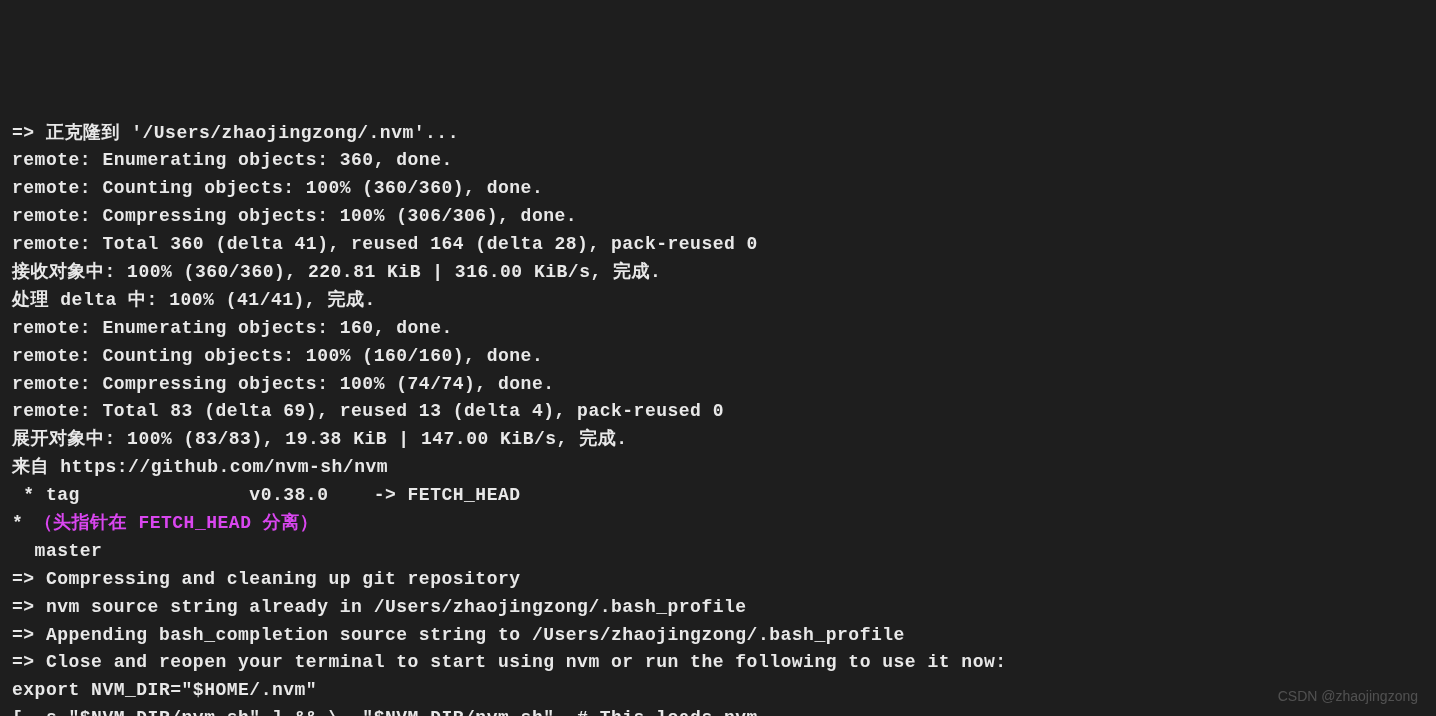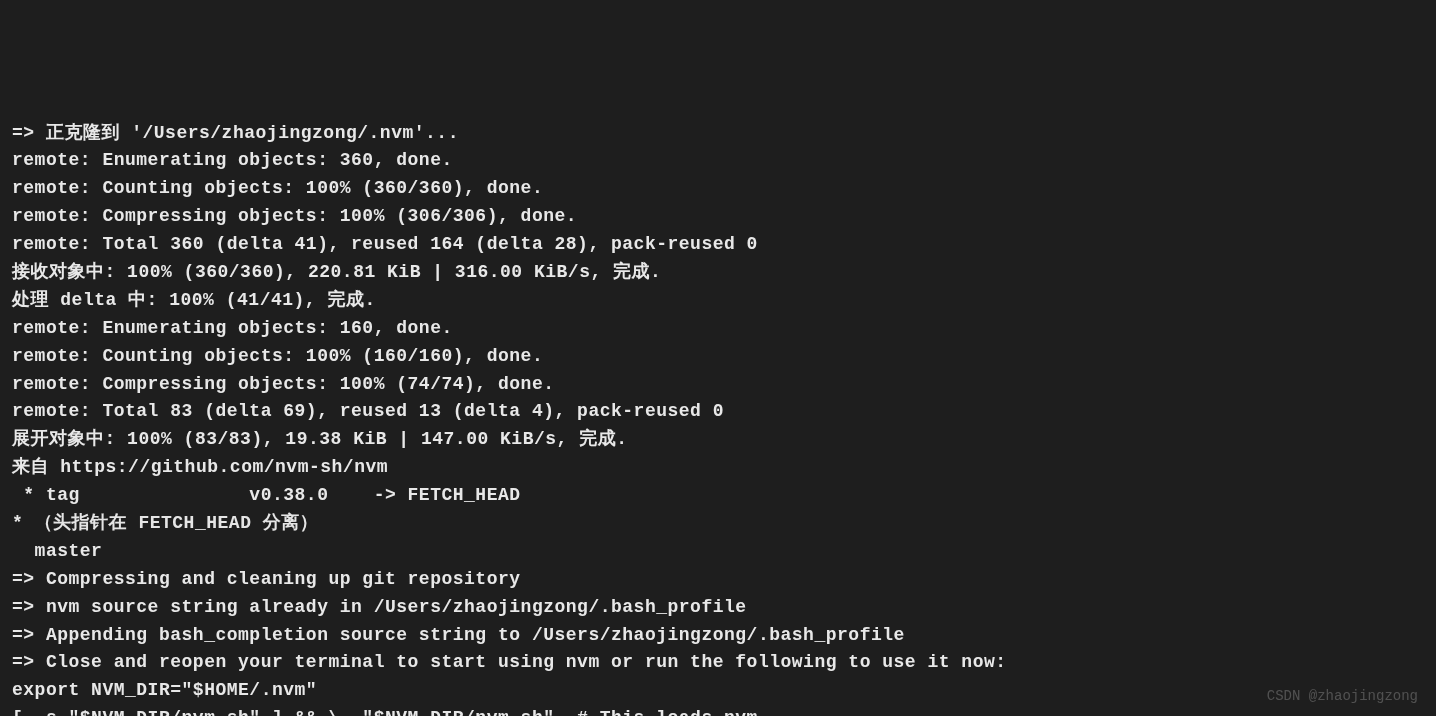--- a/index.html
+++ b/index.html
@@ -18,29 +18,29 @@
       overflow: hidden;
       width: 1436px;
       height: 716px;
       letter-spacing: 0.5px;
     }
     .terminal-line {
       display: block;
       font-weight: bold;
     }
     .green {
-      color: #e5e5e5;
+      color: #d946ef;
     }
     .watermark {
       position: absolute;
       bottom: 8px;
       right: 18px;
       color: rgba(200, 200, 200, 0.3);
       font-size: 14px;
-      font-family: Liberation Mono, monospace;
+      font-family: Liberation Sans, sans-serif;
       letter-spacing: 0;
     }
   </style>
 </head>
 <body>
 
 
 
 <div><span class="terminal-line">=&gt; 正克隆到 '/Users/zhaojingzong/.nvm'...</span><span class="terminal-line">remote: Enumerating objects: 360, done.</span><span class="terminal-line">remote: Counting objects: 100% (360/360), done.</span><span class="terminal-line">remote: Compressing objects: 100% (306/306), done.</span><span class="terminal-line">remote: Total 360 (delta 41), reused 164 (delta 28), pack-reused 0</span><span class="terminal-line">接收对象中: 100% (360/360), 220.81 KiB | 316.00 KiB/s, 完成.</span><span class="terminal-line">处理 delta 中: 100% (41/41), 完成.</span><span class="terminal-line">remote: Enumerating objects: 160, done.</span><span class="terminal-line">remote: Counting objects: 100% (160/160), done.</span><span class="terminal-line">remote: Compressing objects: 100% (74/74), done.</span><span class="terminal-line">remote: Total 83 (delta 69), reused 13 (delta 4), pack-reused 0</span><span class="terminal-line">展开对象中: 100% (83/83), 19.38 KiB | 147.00 KiB/s, 完成.</span><span class="terminal-line">来自 https://github.com/nvm-sh/nvm</span><span class="terminal-line"> * tag               v0.38.0    -&gt; FETCH_HEAD</span><span class="terminal-line"><span>* </span><span class="green">（头指针在 FETCH_HEAD 分离）</span></span><span class="terminal-line">  master</span><span class="terminal-line">=&gt; Compressing and cleaning up git repository</span><span class="terminal-line"></span><span class="terminal-line">=&gt; nvm source string already in /Users/zhaojingzong/.bash_profile</span><span class="terminal-line">=&gt; Appending bash_completion source string to /Users/zhaojingzong/.bash_profile</span><span class="terminal-line">=&gt; Close and reopen your terminal to start using nvm or run the following to use it now:</span><span class="terminal-line"></span><span class="terminal-line">export NVM_DIR="$HOME/.nvm"</span><span class="terminal-line">[ -s "$NVM_DIR/nvm.sh" ] &amp;&amp; \. "$NVM_DIR/nvm.sh"  # This loads nvm</span></div>
 

